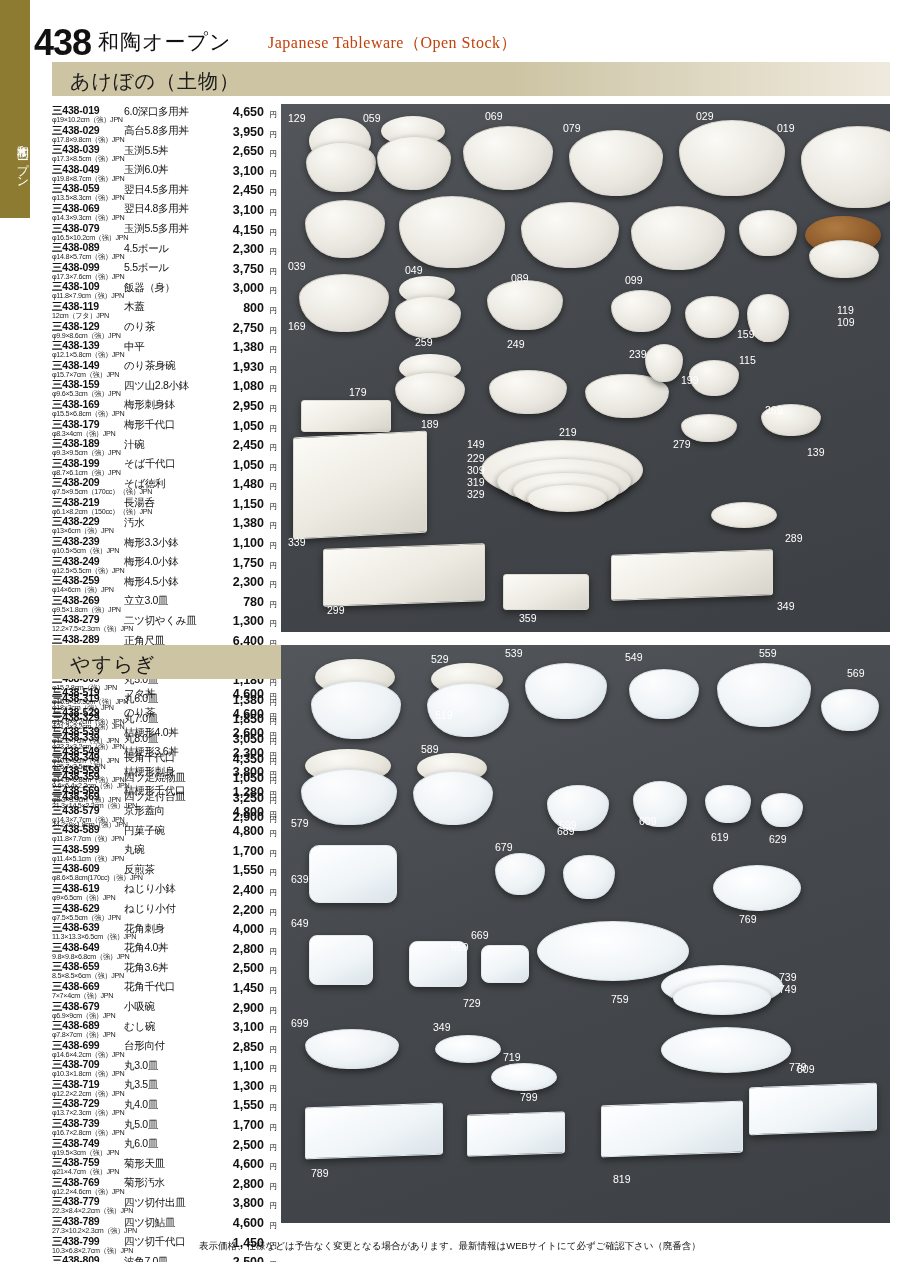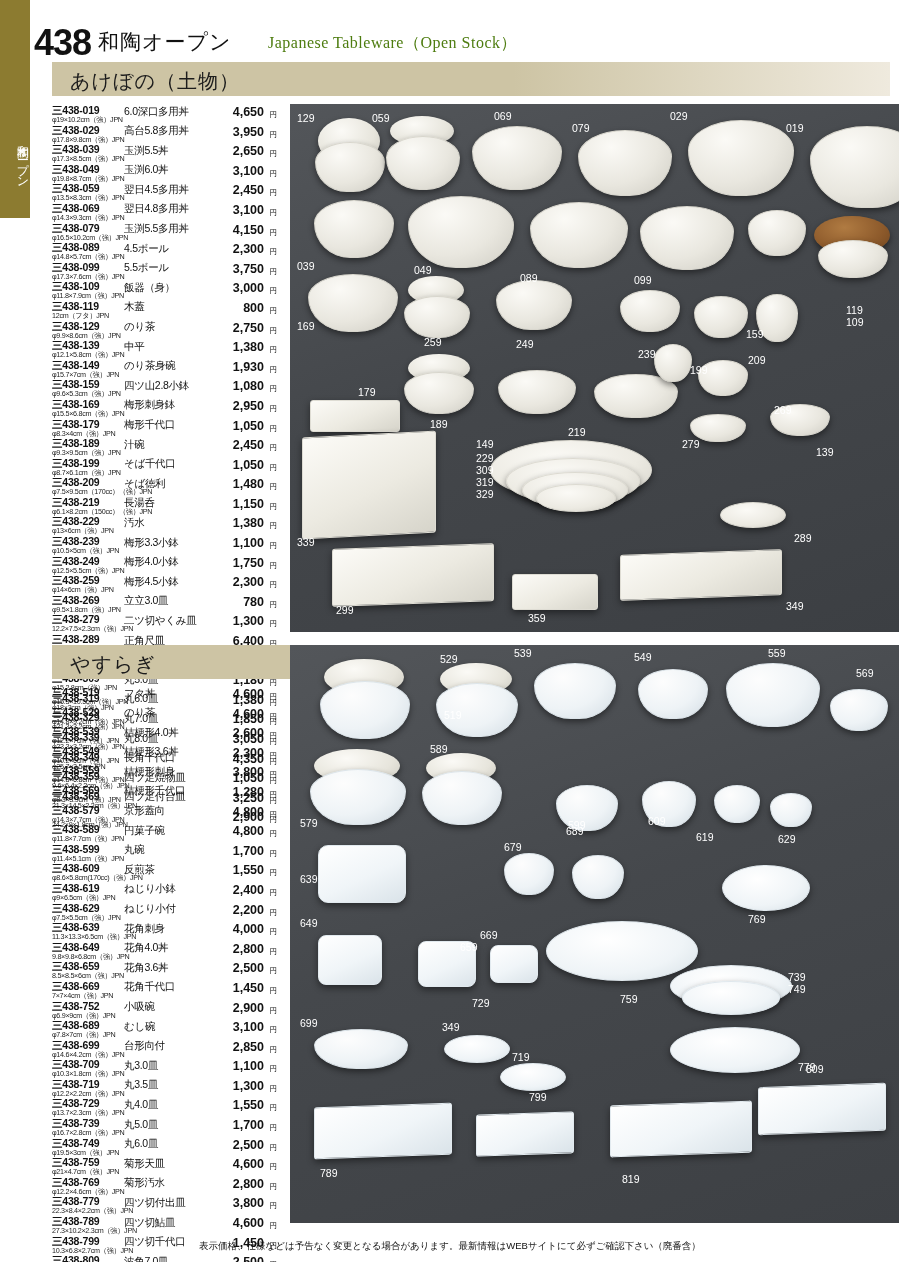--- a/index.html
+++ b/index.html
@@ -28,21 +28,21 @@
     position:absolute;left:34px;top:22px;
     font-size:36px;font-weight:bold;color:#111;
     letter-spacing:-1px;
   }
   .head-jp{
     position:absolute;left:98px;top:28px;
     font-size:21px;color:#111;letter-spacing:1px;
   }
   .head-en{
     position:absolute;left:268px;top:33px;
-    font-size:16px;color:#4d7c0f;
+    font-size:16px;color:#c2410c;
     font-family:"Liberation Serif","DejaVu Serif",serif;
     letter-spacing:0.5px;
   }
   
   .band{
     position:absolute;left:52px;width:838px;height:34px;
     background:linear-gradient(to right,#cdc4a4 0%,#cdc4a4 55%,#efeade 100%);
   }
   .band-title{
     position:absolute;top:6px;left:18px;
@@ -74,21 +74,20 @@
   }
   .row .yen{
     position:absolute;right:0;top:6px;
     font-size:7.5px;
   }
   
   .photo{
     position:absolute;
     background:#4c4f52;
     overflow:hidden;
-    margin-left:9px;
   }
   .photo.p1{left:281px;top:104px;width:609px;height:528px;
     background:linear-gradient(160deg,#53565a 0%,#44474b 45%,#3c3f43 100%);}
   .photo.p2{left:281px;top:645px;width:609px;height:578px;
     background:linear-gradient(160deg,#53565a 0%,#45484c 45%,#3d4044 100%);}
   .num{
     position:absolute;color:#ffffff;font-size:10.5px;
     font-family:"Liberation Sans",sans-serif;
   }
   
@@ -471,39 +470,39 @@
   <div class="dish rect" style="left:12px;top:330px;width:132px;height:100px;transform:skewY(-3deg)"></div>
 
   <div class="dish rect" style="left:42px;top:442px;width:160px;height:56px;transform:skewY(-2deg)"></div>
   <div class="dish rect" style="left:222px;top:470px;width:84px;height:34px"></div>
   <div class="dish rect" style="left:330px;top:448px;width:160px;height:44px;transform:skewY(-2deg)"></div>
 
   <div class="num" style="left:7px;top:8px">129</div>
   <div class="num" style="left:82px;top:8px">059</div>
   <div class="num" style="left:204px;top:6px">069</div>
   <div class="num" style="left:282px;top:18px">079</div>
-  <div class="num" style="left:380px;top:6px">029</div>
+  <div class="num" style="left:415px;top:6px">029</div>
   <div class="num" style="left:496px;top:18px">019</div>
   <div class="num" style="left:7px;top:156px">039</div>
   <div class="num" style="left:124px;top:160px">049</div>
   <div class="num" style="left:230px;top:168px">089</div>
   <div class="num" style="left:344px;top:170px">099</div>
   <div class="num" style="left:556px;top:200px">119</div>
   <div class="num" style="left:556px;top:212px">109</div>
   <div class="num" style="left:7px;top:216px">169</div>
   <div class="num" style="left:134px;top:232px">259</div>
   <div class="num" style="left:226px;top:234px">249</div>
   <div class="num" style="left:348px;top:244px">239</div>
   <div class="num" style="left:456px;top:224px">159</div>
-  <div class="num" style="left:458px;top:250px">209</div>
+  <div class="num" style="left:458px;top:250px">115</div>
   <div class="num" style="left:68px;top:282px">179</div>
   <div class="num" style="left:140px;top:314px">189</div>
   <div class="num" style="left:186px;top:334px">149</div>
   <div class="num" style="left:278px;top:322px">219</div>
-  <div class="num" style="left:400px;top:260px">199</div>
+  <div class="num" style="left:400px;top:270px">199</div>
   <div class="num" style="left:484px;top:300px">269</div>
   <div class="num" style="left:392px;top:334px">279</div>
   <div class="num" style="left:526px;top:342px">139</div>
   <div class="num" style="left:186px;top:348px">229</div>
   <div class="num" style="left:186px;top:360px">309</div>
   <div class="num" style="left:186px;top:372px">319</div>
   <div class="num" style="left:186px;top:384px">329</div>
   <div class="num" style="left:7px;top:432px">339</div>
   <div class="num" style="left:504px;top:428px">289</div>
   <div class="num" style="left:46px;top:500px">299</div>
@@ -622,21 +621,21 @@
       <span class="yen">円</span>
     </div>
     <div class="row">
       <span class="code">三438-669</span>
       <span class="name">花角千代口</span>
       <span class="spec">7×7×4cm（強）JPN</span>
       <span class="price">1,450</span>
       <span class="yen">円</span>
     </div>
     <div class="row">
-      <span class="code">三438-752</span>
+      <span class="code">三438-679</span>
       <span class="name">小吸碗</span>
       <span class="spec">φ6.9×9cm（強）JPN</span>
       <span class="price">2,900</span>
       <span class="yen">円</span>
     </div>
     <div class="row">
       <span class="code">三438-689</span>
       <span class="name">むし碗</span>
       <span class="spec">φ7.8×7cm（強）JPN</span>
       <span class="price">3,100</span>
@@ -771,21 +770,21 @@
   <div class="num" style="left:154px;top:64px">519</div>
   <div class="num" style="left:150px;top:8px">529</div>
   <div class="num" style="left:224px;top:2px">539</div>
   <div class="num" style="left:344px;top:6px">549</div>
   <div class="num" style="left:478px;top:2px">559</div>
   <div class="num" style="left:566px;top:22px">569</div>
   <div class="num" style="left:10px;top:172px">579</div>
   <div class="num" style="left:140px;top:98px">589</div>
   <div class="num" style="left:278px;top:174px">599</div>
   <div class="num" style="left:358px;top:170px">609</div>
-  <div class="num" style="left:406px;top:186px">619</div>
+  <div class="num" style="left:430px;top:186px">619</div>
   <div class="num" style="left:488px;top:188px">629</div>
   <div class="num" style="left:10px;top:228px">639</div>
   <div class="num" style="left:10px;top:272px">649</div>
   <div class="num" style="left:170px;top:296px">659</div>
   <div class="num" style="left:190px;top:284px">669</div>
   <div class="num" style="left:214px;top:196px">679</div>
   <div class="num" style="left:276px;top:180px">689</div>
   <div class="num" style="left:10px;top:372px">699</div>
   <div class="num" style="left:152px;top:376px">349</div>
   <div class="num" style="left:222px;top:406px">719</div>

